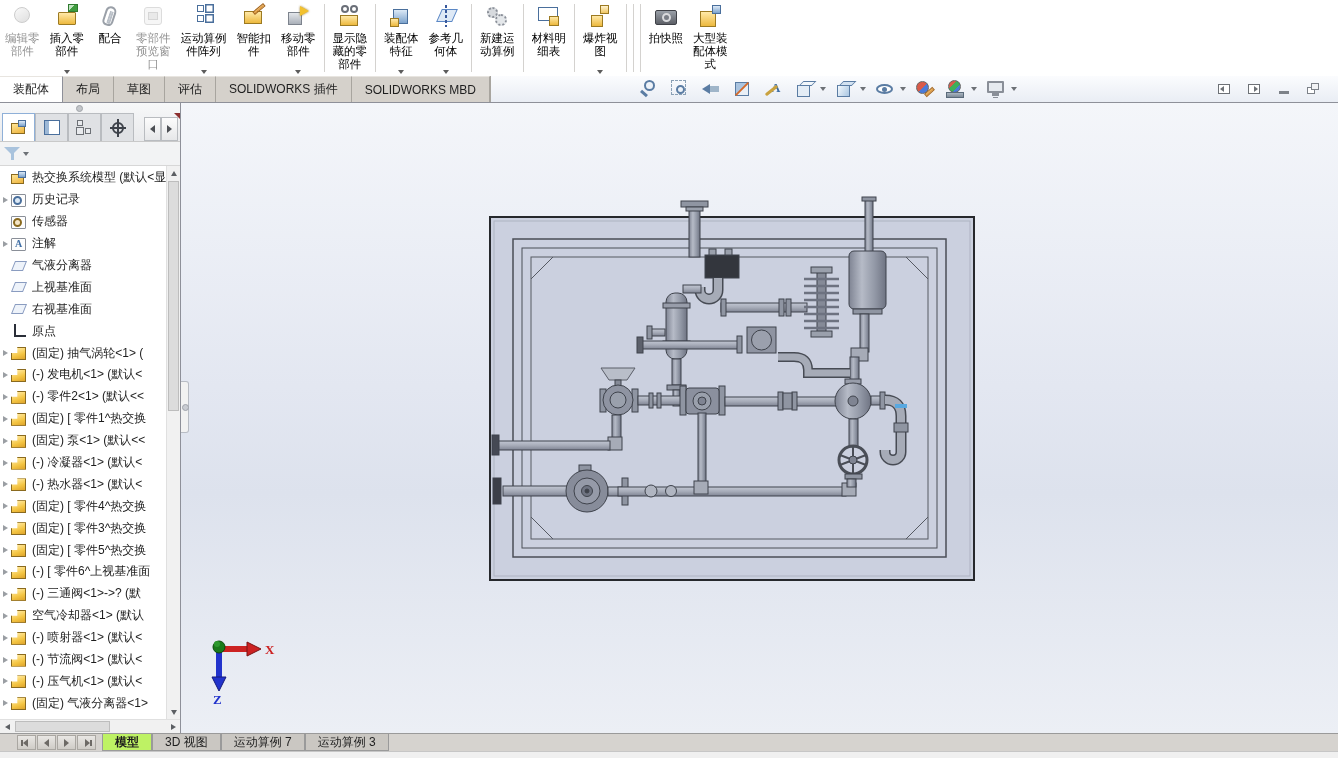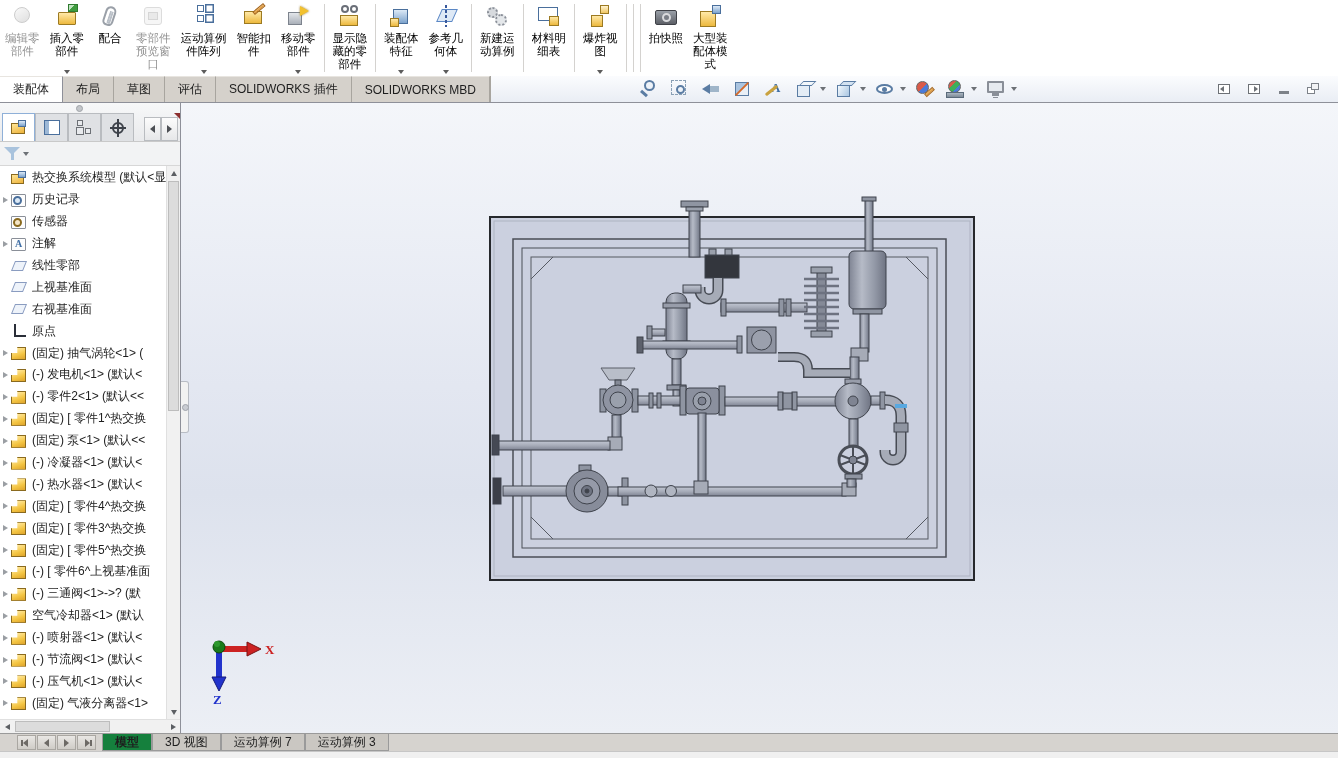--- a/index.html
+++ b/index.html
@@ -243,21 +243,21 @@
   .bnav button { width:19px; height:15px; border:1px solid #aaa7a2; background:linear-gradient(#e9e7e4,#cfccc7);
     display:flex; align-items:center; justify-content:center; padding:0; cursor:pointer; }
   .bnav i { display:block; width:0; height:0; position:relative; }
   [data-icon="first-tab-icon"] i { border-top:4px solid transparent; border-bottom:4px solid transparent; border-right:5px solid #6d6a66; box-shadow:-3px 0 0 -1px #6d6a66; margin-left:-2px; }
   [data-icon="prev-tab-icon"] i { border-top:4px solid transparent; border-bottom:4px solid transparent; border-right:5px solid #6d6a66; }
   [data-icon="next-tab-icon"] i { border-top:4px solid transparent; border-bottom:4px solid transparent; border-left:5px solid #6d6a66; }
   [data-icon="last-tab-icon"] i { border-top:4px solid transparent; border-bottom:4px solid transparent; border-left:5px solid #6d6a66; box-shadow:3px 0 0 -1px #6d6a66; margin-right:-2px; }
   .btabs { display:flex; margin-left:6px; }
   .btab { padding:1px 12px 0; border:1px solid #9a9a9a; border-top:none; background:#cac7c2;
     font-size:12px; display:flex; align-items:center; cursor:pointer; white-space:nowrap; }
-  .btab[data-active] { background:#15803d; font-weight:bold; }
+  .btab[data-active] { background:#bef264; font-weight:bold; }
   .statusbar { height:7px; background:#f0f0f0; border-top:1px solid #c6c6c6; }
 </style>
 </head>
 <body>
 
 <div class="app">
 
   <div class="toolbar">
 
       <div class="tbtn-wrap">
@@ -583,21 +583,21 @@
               <span class="texp"></span>
 
               <span class="tico" data-icon="annotations-icon"></span>
               <span class="tlabel">注解</span>
             </div>
 
             <div class="trow">
 
               <span class="texp-spacer"></span>
               <span class="tico" data-icon="plane-icon"></span>
-              <span class="tlabel">线性零部</span>
+              <span class="tlabel">气液分离器</span>
             </div>
 
             <div class="trow">
 
               <span class="texp-spacer"></span>
               <span class="tico" data-icon="plane-icon"></span>
               <span class="tlabel">上视基准面</span>
             </div>
 
             <div class="trow">

